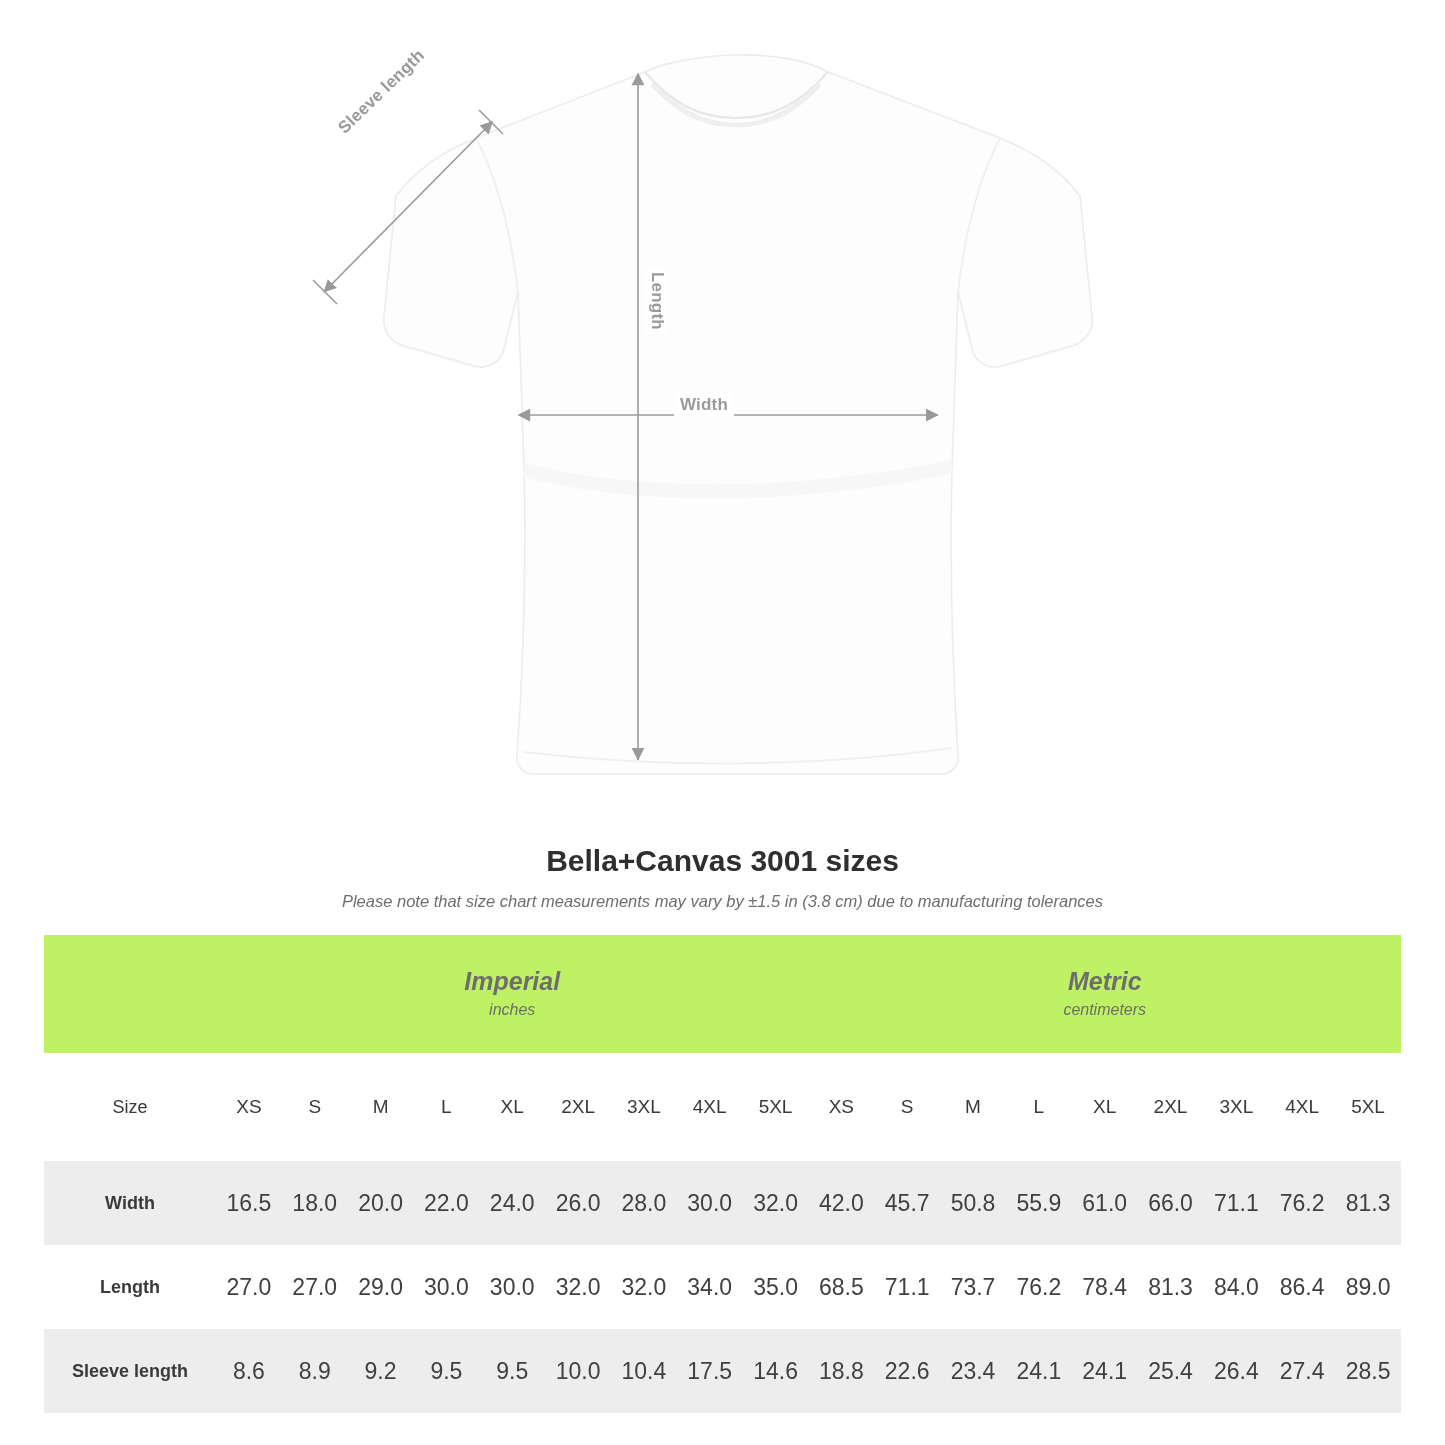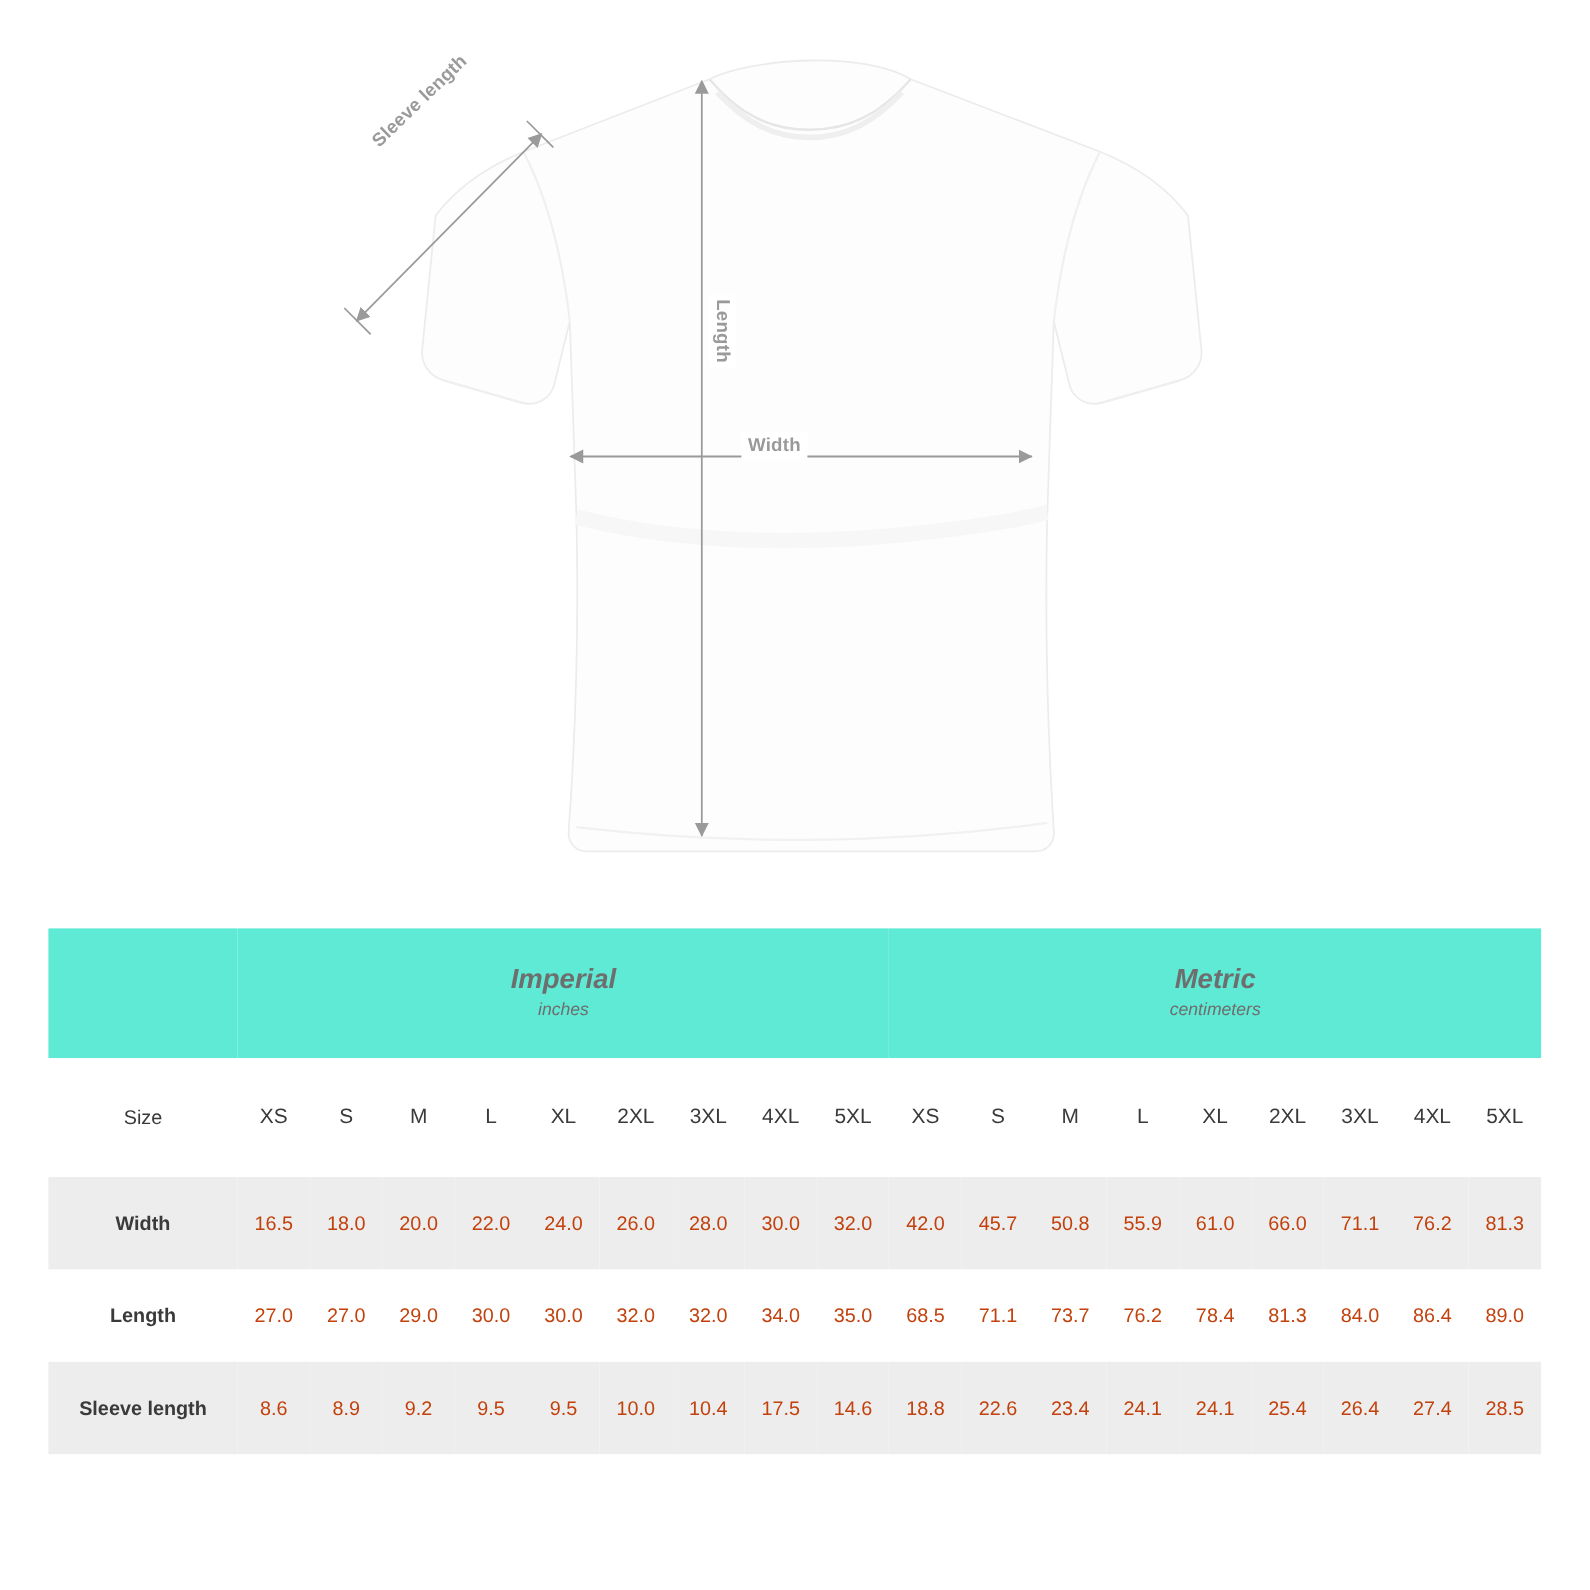--- a/index.html
+++ b/index.html
@@ -78,21 +78,21 @@
     border-collapse: collapse;
     width: 1357px;
     table-layout: fixed;
   }
   table.size-table td, table.size-table th {
     text-align: center;
     vertical-align: middle;
     font-weight: normal;
   }
   .unit-row td {
-    background: #5eead4;
+    background: #bef264;
     height: 118px;
     padding: 0;
   }
   .unit-name {
     font-size: 25px;
     font-style: italic;
     font-weight: bold;
     color: #6e6e6e;
     line-height: 1.25;
   }
@@ -106,22 +106,22 @@
   .hdr-row td {
     background: #ffffff;
     height: 108px;
     font-size: 19px;
     font-weight: bold;
     color: #3a3a3a;
   }
   .hdr-row td.rowlabel { font-size: 18px; }
   .data-row td {
     height: 84px;
-    font-size: 18px;
-    color: #c2410c;
+    font-size: 23px;
+    color: #404040;
   }
   .data-row.alt td { background: #ededed; }
   .data-row td.rowlabel {
     font-weight: bold;
     font-size: 18px;
     color: #3a3a3a;
   }
   .first-col { width: 172px; }
 </style>
 </head>
@@ -187,20 +187,24 @@
       <line x1="492" y1="122" x2="324" y2="292" stroke="#9a9a9a" stroke-width="1.6" marker-start="url(#arrow-start)" marker-end="url(#arrow-end)"></line>
       <line x1="479" y1="110" x2="503" y2="134" stroke="#9a9a9a" stroke-width="1.6"></line>
       <line x1="313" y1="280" x2="337" y2="304" stroke="#9a9a9a" stroke-width="1.6"></line>
     </svg>
 
     <div class="dim-label lbl-sleeve">Sleeve length</div>
     <div class="dim-label vertical lbl-length">Length</div>
     <div class="dim-label lbl-width">Width</div>
   </div>
 
+  <div class="heading-wrap">
+    <h1 class="chart-title">Bella+Canvas 3001 sizes</h1>
+    <p class="chart-note">Please note that size chart measurements may vary by ±1.5 in (3.8 cm) due to manufacturing tolerances</p>
+  </div>
 
   <div class="table-wrap">
     <table class="size-table">
       <colgroup>
         <col class="first-col">
         <col span="18">
       </colgroup>
       <tbody>
         <tr class="unit-row">
           <td></td>

